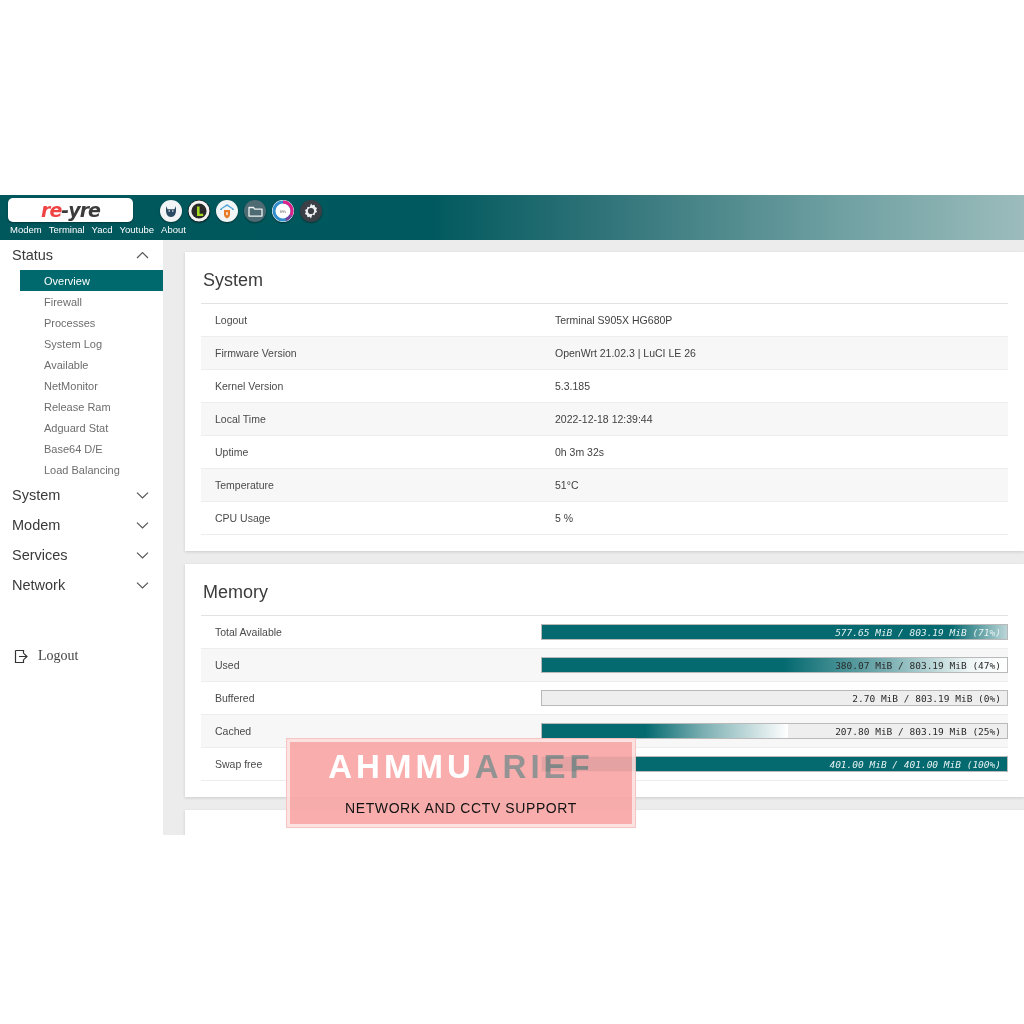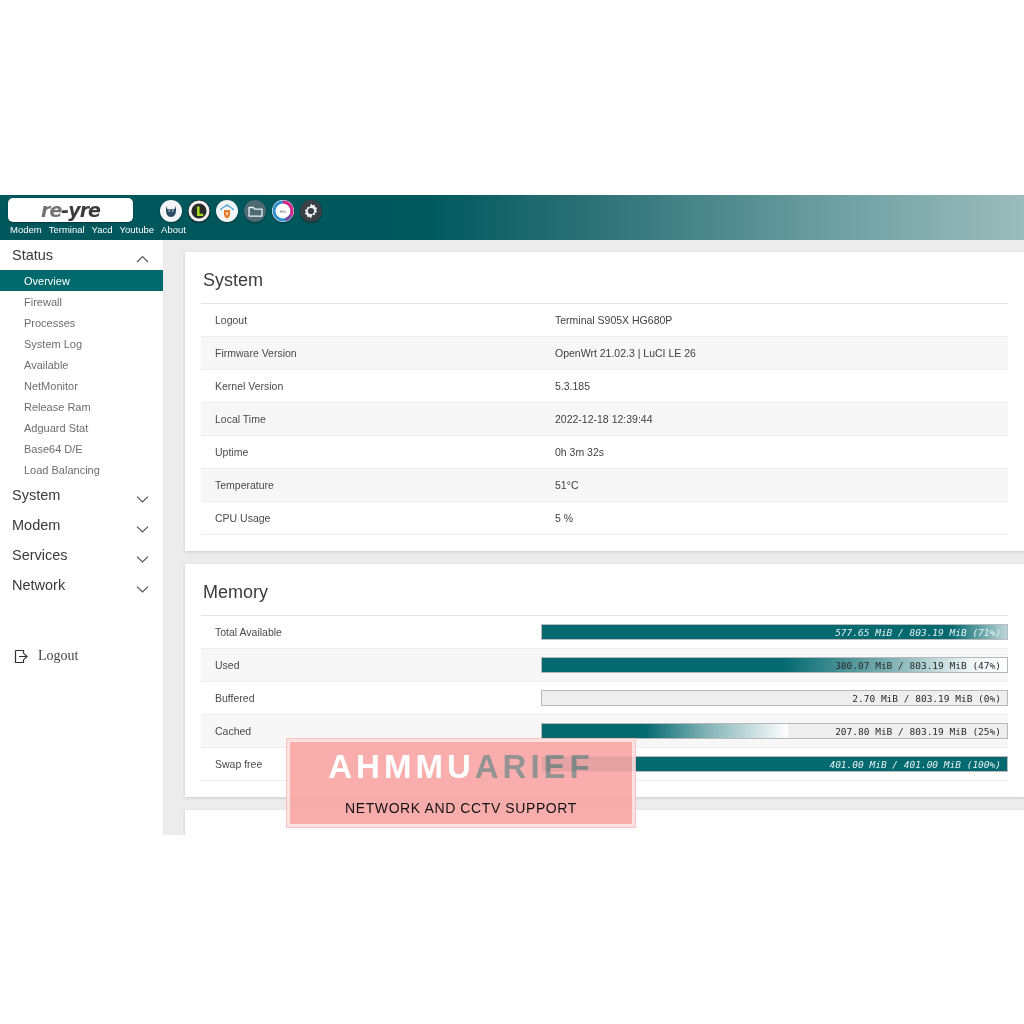--- a/index.html
+++ b/index.html
@@ -39,21 +39,21 @@
     box-shadow:0 1px 2px rgba(0,0,0,.35);
   }
   .logo-text {
     font-family:"DejaVu Sans", sans-serif;
     font-weight:bold;
     font-style:italic;
     font-size:19px;
     letter-spacing:-1px;
     line-height:1;
   }
-  .logo-re { color:#737373; }
+  .logo-re { color:#ef4444; }
   .logo-yre { color:#3b3b3b; }
   .nav-words {
     display:flex;
     gap:7px;
     margin-top:2px;
     padding-left:2px;
   }
   .nav-words span {
     color:#ffffff;
     font-size:9.5px;
@@ -82,33 +82,34 @@
 
   
   .sidebar {
     width:163px;
     flex:0 0 163px;
     background:#ffffff;
     height:595px;
     position:relative;
   }
   .menu-head {
-    display:flex; align-items:flex-end; justify-content:space-between;
+    display:flex; align-items:center; justify-content:space-between;
     padding:7px 14px 7px 12px;
     font-size:14.5px;
     color:#3a3a3a;
     cursor:pointer;
     font-family:"Liberation Sans", sans-serif;
   }
   .menu-head .chev {
     font-size:11px; color:#555; line-height:1;
   }
   .chev svg { display:block; }
   .sub {
     list-style:none;
+    padding-left:20px;
   }
   .sub li {
     font-size:11px;
     color:#6d6d6d;
     padding:4.5px 0 4.5px 24px;
     cursor:pointer;
   }
   .sub li.active {
     background:#00696d;
     color:#ffffff;

